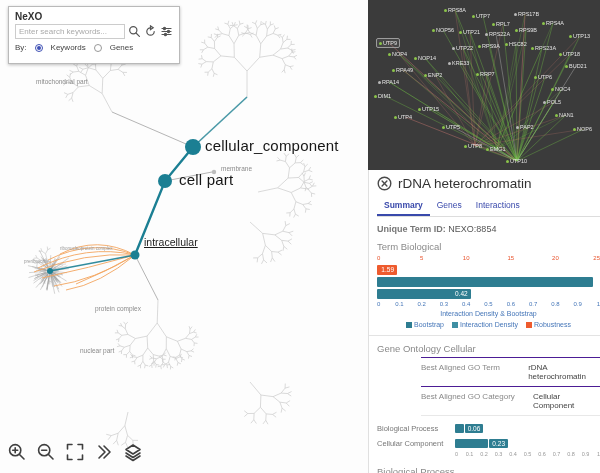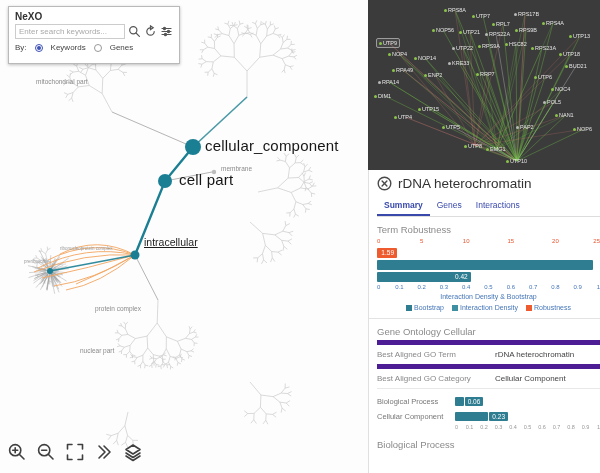--- a/index.html
+++ b/index.html
@@ -69,21 +69,21 @@
   .axisrow i { position:absolute; top:0; font-style:normal; font-size:6px; }
   .rc-row { margin:2px 0; }
   .rc-bar { height:10px; color:#fff; font-size:6.5px; line-height:10px;
     text-align:right; padding-right:3px; border-radius:1px; }
   .axis-label { text-align:center; font-size:7px; margin-top:1px; }
   .legend { display:flex; justify-content:center; gap:8px; margin-top:4px;
     font-size:7px; color:#4576b8; align-items:center; }
   .legend .sw { display:inline-block; width:6px; height:6px; margin-right:2px; vertical-align:-1px; }
   .divider { border-top:1px solid #e3e3e3; margin:7px -8px 0 -8px; }
 
-  .go-row { display:flex; border-top:5px solid #4c1d95; padding:5px 0; }
+  .go-row { display:flex; border-top:1px solid #4c1d95; padding:5px 0;margin-left:44px; }
   .go-row:last-child { border-bottom:1px solid #e8e8e8; }
   .go-row .gl { width:118px; font-size:8px; color:#888; }
   .go-row .gv { font-size:8px; color:#444; }
 
   .al-row { display:flex; align-items:center; height:15px; }
   .al-row .al-lbl { width:78px; font-size:7.5px; color:#777; }
   .al-area { flex:1; display:flex; align-items:center; position:relative; }
   .al-bar { height:9px; border-radius:1px; }
   .al-chip { font-size:6.5px; color:#fff; padding:1px 3px; margin-left:1px; border-radius:1px; }
   .al-zero { font-size:7px; color:#555; }
@@ -904,22 +904,26 @@
       </span>
       <span class="dp-title">rDNA heterochromatin</span>
     </div>
 
     <div class="tabs" id="dp-tabs">
         <span class="tab active">Summary</span>
         <span class="tab">Genes</span>
         <span class="tab">Interactions</span>
       </div>
 
-
-    <div class="sec-title">Term Robustness</div>
+    <div class="termid">
+      <b>Unique Term ID:</b>
+      <span>NEXO:8854</span>
+    </div>
+
+    <div class="sec-title">Term Biological</div>
 
     <div id="robustness-chart">
       <div class="axisrow" id="rc-top">
           <i style="color: rgb(232, 85, 47); left: 0%;">0</i>
           <i style="color: rgb(232, 85, 47); left: 20%; transform: translateX(-50%);">5</i>
           <i style="color: rgb(232, 85, 47); left: 40%; transform: translateX(-50%);">10</i>
           <i style="color: rgb(232, 85, 47); left: 60%; transform: translateX(-50%);">15</i>
           <i style="color: rgb(232, 85, 47); left: 80%; transform: translateX(-50%);">20</i>
           <i style="color: rgb(232, 85, 47); left: 100%; transform: translateX(-100%);">25</i>
         </div>

